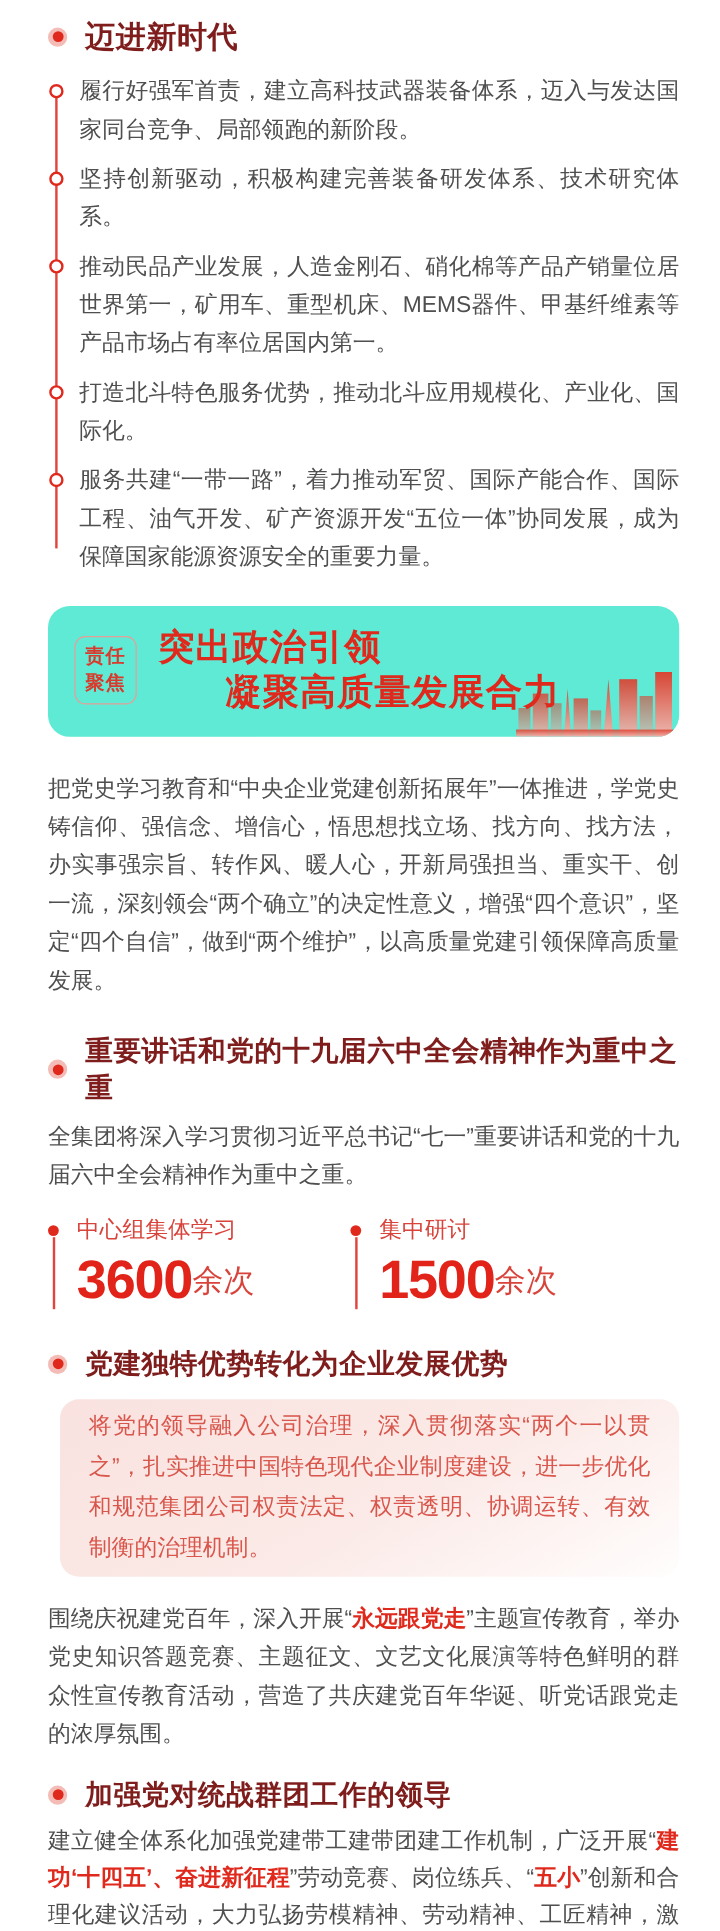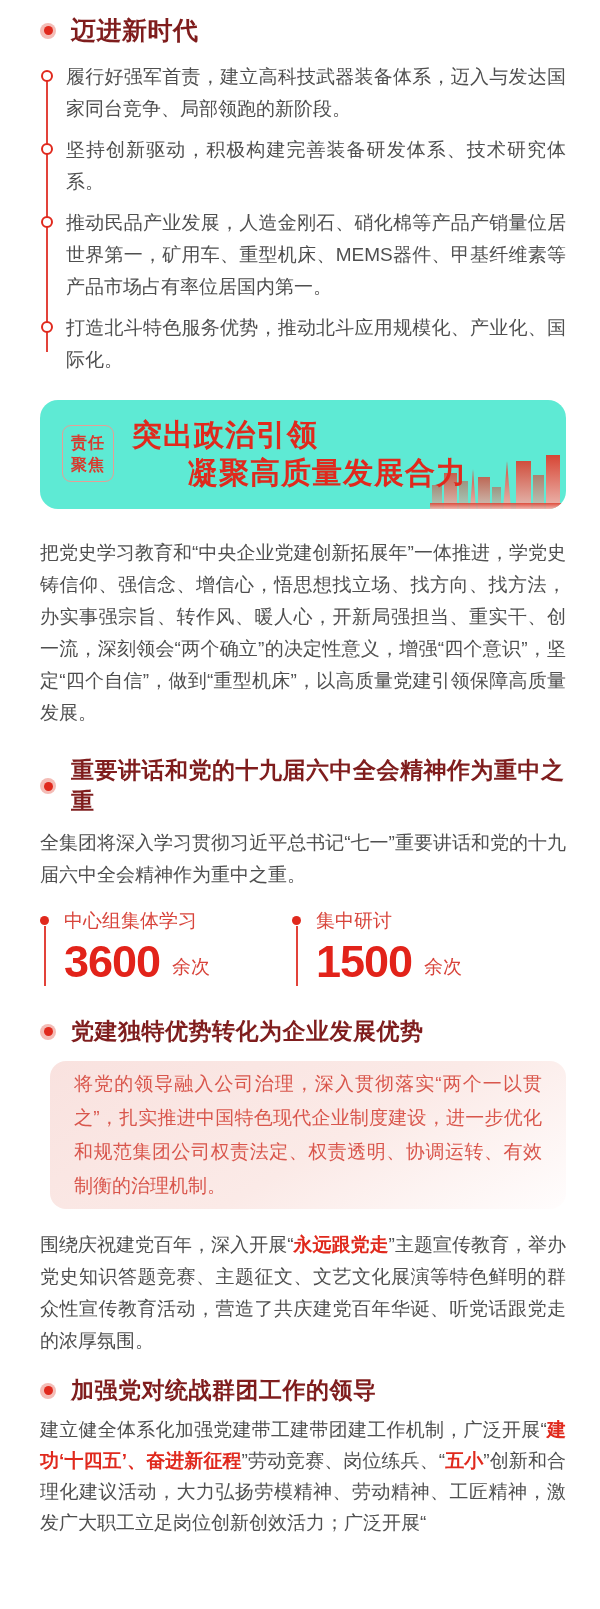--- a/index.html
+++ b/index.html
@@ -74,25 +74,25 @@
   .stat { position:relative; padding-left:24px; width:252px; }
   .stat::before {
     content:''; position:absolute; left:0; top:7px;
     width:9px; height:9px; border-radius:50%; background:#e0291d;
   }
   .stat::after {
     content:''; position:absolute; left:3.5px; top:17px; bottom:-4px;
     width:2px; background:#e2433a;
   }
   .stat-label { color:#d8443b; font-size:19px; line-height:24px; }
-  .stat-value-row { margin-top:8px; display:flex; align-items:flex-end; gap:12px; }
+  .stat-value-row { margin-top:8px; display:flex; align-items:flex-end; }
   .stat-number {
     font-size:45px; font-weight:800; color:#e2231a; line-height:0.92; letter-spacing:-1px;
   }
-  .stat-unit { color:#d8443b; font-size:19px; padding-bottom:2px; }
+  .stat-unit { color:#d8443b; font-size:26px; padding-bottom:2px; }
 
   
   .pink-box {
     margin:14px 0 0 10px; border-radius:16px; padding:6px 24px;
     background:linear-gradient(150deg, #f9e2df 0%, #fbeae7 55%, #fffdfd 100%);
     color:#d9564c; font-size:19px; line-height:34px; text-align:justify;
   }
 </style>
 </head>
 <body>
@@ -103,20 +103,21 @@
     <span class="bullet"></span>
     <span>迈进新时代</span>
   </div>
 
   <ul class="timeline">
     <div class="timeline-line"></div>
     <li>履行好强军首责，建立高科技武器装备体系，迈入与发达国家同台竞争、局部领跑的新阶段。</li>
     <li>坚持创新驱动，积极构建完善装备研发体系、技术研究体系。</li>
     <li>推动民品产业发展，人造金刚石、硝化棉等产品产销量位居世界第一，矿用车、重型机床、MEMS器件、甲基纤维素等产品市场占有率位居国内第一。</li>
     <li>打造北斗特色服务优势，推动北斗应用规模化、产业化、国际化。</li>
+    <li>服务共建“一带一路”，着力推动军贸、国际产能合作、国际工程、油气开发、矿产资源开发“五位一体”协同发展，成为保障国家能源资源安全的重要力量。</li>
   </ul>
 
   <div class="banner">
     <div class="banner-tag">
       <div>责任</div>
       <div>聚焦</div>
     </div>
     <div class="banner-titles">
       <div class="banner-title">突出政治引领</div>
       <div class="banner-title line2">凝聚高质量发展合力</div>
@@ -137,21 +138,21 @@
         <rect x="86" y="14" width="15" height="48" opacity="0.9"></rect>
         <rect x="103" y="28" width="11" height="34" opacity="0.6"></rect>
         <rect x="116" y="8" width="14" height="54" opacity="0.95"></rect>
         <path d="M40 62 L43 22 L46 62 Z" opacity="0.9"></path>
         <path d="M73 62 L77 14 L81 62 Z" opacity="0.9"></path>
         <rect x="0" y="56" width="132" height="6" opacity="0.85"></rect>
       </g>
     </svg>
   </div>
 
-  <p class="para intro-para">把党史学习教育和“中央企业党建创新拓展年”一体推进，学党史铸信仰、强信念、增信心，悟思想找立场、找方向、找方法，办实事强宗旨、转作风、暖人心，开新局强担当、重实干、创一流，深刻领会“两个确立”的决定性意义，增强“四个意识”，坚定“四个自信”，做到“重型机床”，以高质量党建引领保障高质量发展。</p>
+  <p class="para intro-para">把党史学习教育和“中央企业党建创新拓展年”一体推进，学党史铸信仰、强信念、增信心，悟思想找立场、找方向、找方法，办实事强宗旨、转作风、暖人心，开新局强担当、重实干、创一流，深刻领会“两个确立”的决定性意义，增强“四个意识”，坚定“四个自信”，做到“两个维护”，以高质量党建引领保障高质量发展。</p>
 
   <div class="sec">
     <div class="section-heading">
       <span class="bullet"></span>
       <span>重要讲话和党的十九届六中全会精神作为重中之重</span>
     </div>
     <p class="para">全集团将深入学习贯彻习近平总书记“七一”重要讲话和党的十九届六中全会精神作为重中之重。</p>
 
     <div class="stats">
       <div class="stat">

